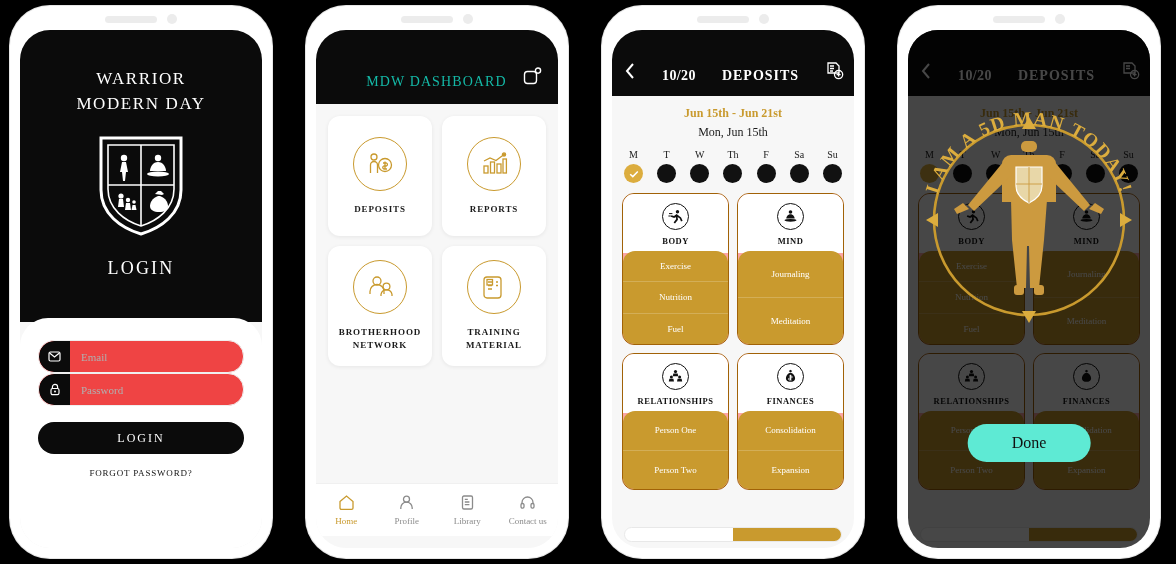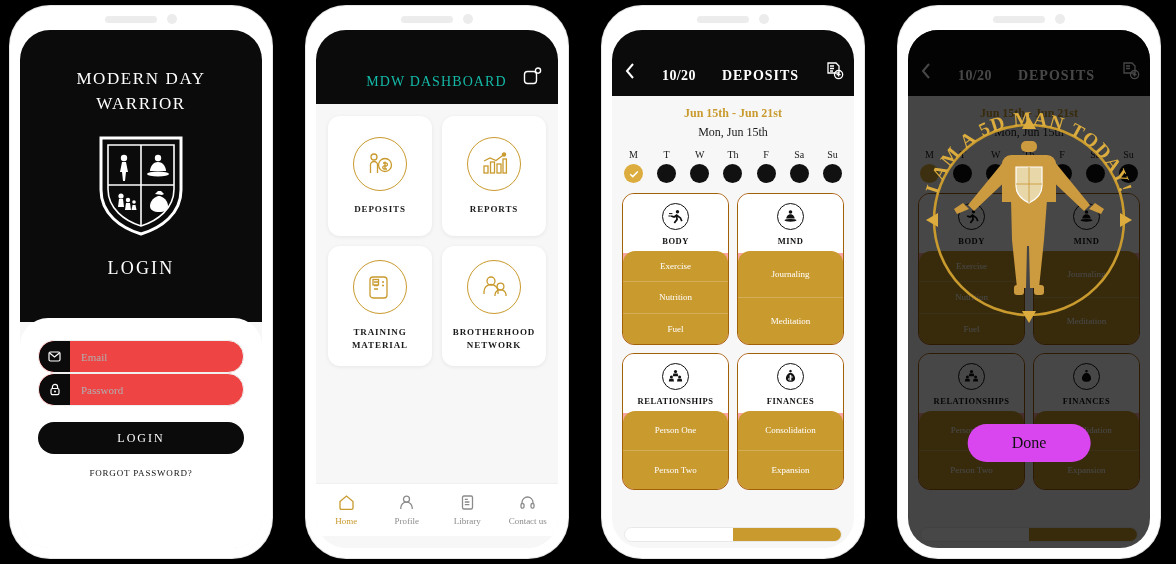--- a/index.html
+++ b/index.html
@@ -165,39 +165,39 @@
   }
   .progress-fill{margin-left:auto;height:100%;background:#c99a2e;}
 
   
   .p4-dim{position:absolute;inset:0;background:rgba(0,0,0,.72);}
   .badge-circle{
     position:absolute;left:50%;top:192px;transform:translate(-50%,-50%);
   }
   .done-btn{
     position:absolute;left:50%;top:413px;transform:translate(-50%,-50%);
-    background:#d946ef;border:0;border-radius:22px;padding:10px 44px;
+    background:#5eead4;border:0;border-radius:22px;padding:10px 44px;
     font-family:"Liberation Serif", serif;font-size:16px;color:#111;cursor:pointer;
   }
 </style>
 </head>
 <body>
 
 <div class="stage">
 
   <div class="phone" id="phone1">
     <div class="notch-row">
       <div class="speaker"></div>
       <div class="cam"></div>
     </div>
     <div class="screen">
       <div class="p1-hero">
         <div class="p1-title">
+          <div>WARRIOR</div>
           <div>MODERN DAY</div>
-          <div>WARRIOR</div>
         </div>
         <div class="shield-wrap">
           <svg width="92" height="108" viewBox="0 0 92 108">
             <path d="M6 8 H86 V60 C86 84 66 98 46 104 C26 98 6 84 6 60 Z" fill="none" stroke="#fff" stroke-width="3"></path>
             <path d="M13 15 H79 V59 C79 79 62 91 46 96 C30 91 13 79 13 59 Z" fill="none" stroke="#fff" stroke-width="1.6"></path>
             <line x1="46" y1="15" x2="46" y2="96" stroke="#fff" stroke-width="1.6"></line>
             <line x1="13" y1="55" x2="79" y2="55" stroke="#fff" stroke-width="1.6"></line>
 
             <g fill="#fff">
                 <circle cx="29" cy="28" r="3.2"></circle>
@@ -293,38 +293,38 @@
               <path d="M4 10 L10 7 L16 9.5 L24 3.5"></path>
                 <circle cx="24" cy="3.5" r="1.6" fill="#c99a2e"></circle>
             </svg>
           </div>
           <div class="tile-label">REPORTS</div>
         </div>
 
         <div class="tile">
           <div class="tile-circle">
             <svg width="28" height="26" viewBox="0 0 28 26" stroke="#c99a2e" fill="none" stroke-width="1.3">
-              <path d="M7 3 h11 a3 3 0 0 1 3 3 v15 a3 3 0 0 1 -3 3 H7 a3 3 0 0 1 -3 -3 V6 a3 3 0 0 1 3 -3 z"></path>
-              <path d="M8 8 h4 M8 11.5 h4 M8 15 h4 M16 8 h2 M16 11.5 h2"></path>
-              <rect x="7" y="5.5" width="5.5" height="5.5"></rect>
-            </svg>
-          </div>
-          <div class="tile-label">TRAINING MATERIAL</div>
-        </div>
-
-        <div class="tile">
-          <div class="tile-circle">
-            <svg width="28" height="26" viewBox="0 0 28 26" stroke="#c99a2e" fill="none" stroke-width="1.3">
               <circle cx="11" cy="7" r="4"></circle>
                 <path d="M4 20 v-2.5 a7 7 0 0 1 14 0 V20"></path>
               <circle cx="20.5" cy="12.5" r="3.4"></circle>
                 <path d="M15 22 v-1.6 a5.6 5.6 0 0 1 11 0 V22"></path>
             </svg>
           </div>
           <div class="tile-label">BROTHERHOOD NETWORK</div>
+        </div>
+
+        <div class="tile">
+          <div class="tile-circle">
+            <svg width="28" height="26" viewBox="0 0 28 26" stroke="#c99a2e" fill="none" stroke-width="1.3">
+              <path d="M7 3 h11 a3 3 0 0 1 3 3 v15 a3 3 0 0 1 -3 3 H7 a3 3 0 0 1 -3 -3 V6 a3 3 0 0 1 3 -3 z"></path>
+              <path d="M8 8 h4 M8 11.5 h4 M8 15 h4 M16 8 h2 M16 11.5 h2"></path>
+              <rect x="7" y="5.5" width="5.5" height="5.5"></rect>
+            </svg>
+          </div>
+          <div class="tile-label">TRAINING MATERIAL</div>
         </div>
       </div>
 
       <div class="tabbar">
         <div class="tabitem active">
           <span>
             <svg width="17" height="17" viewBox="0 0 17 17" fill="none" stroke="#c99a2e" stroke-width="1.3">
                 <path d="M2 7.5 L8.5 2 L15 7.5 V14 a1.4 1.4 0 0 1 -1.4 1.4 H3.4 A1.4 1.4 0 0 1 2 14 Z"></path>
               </svg>
           </span>

